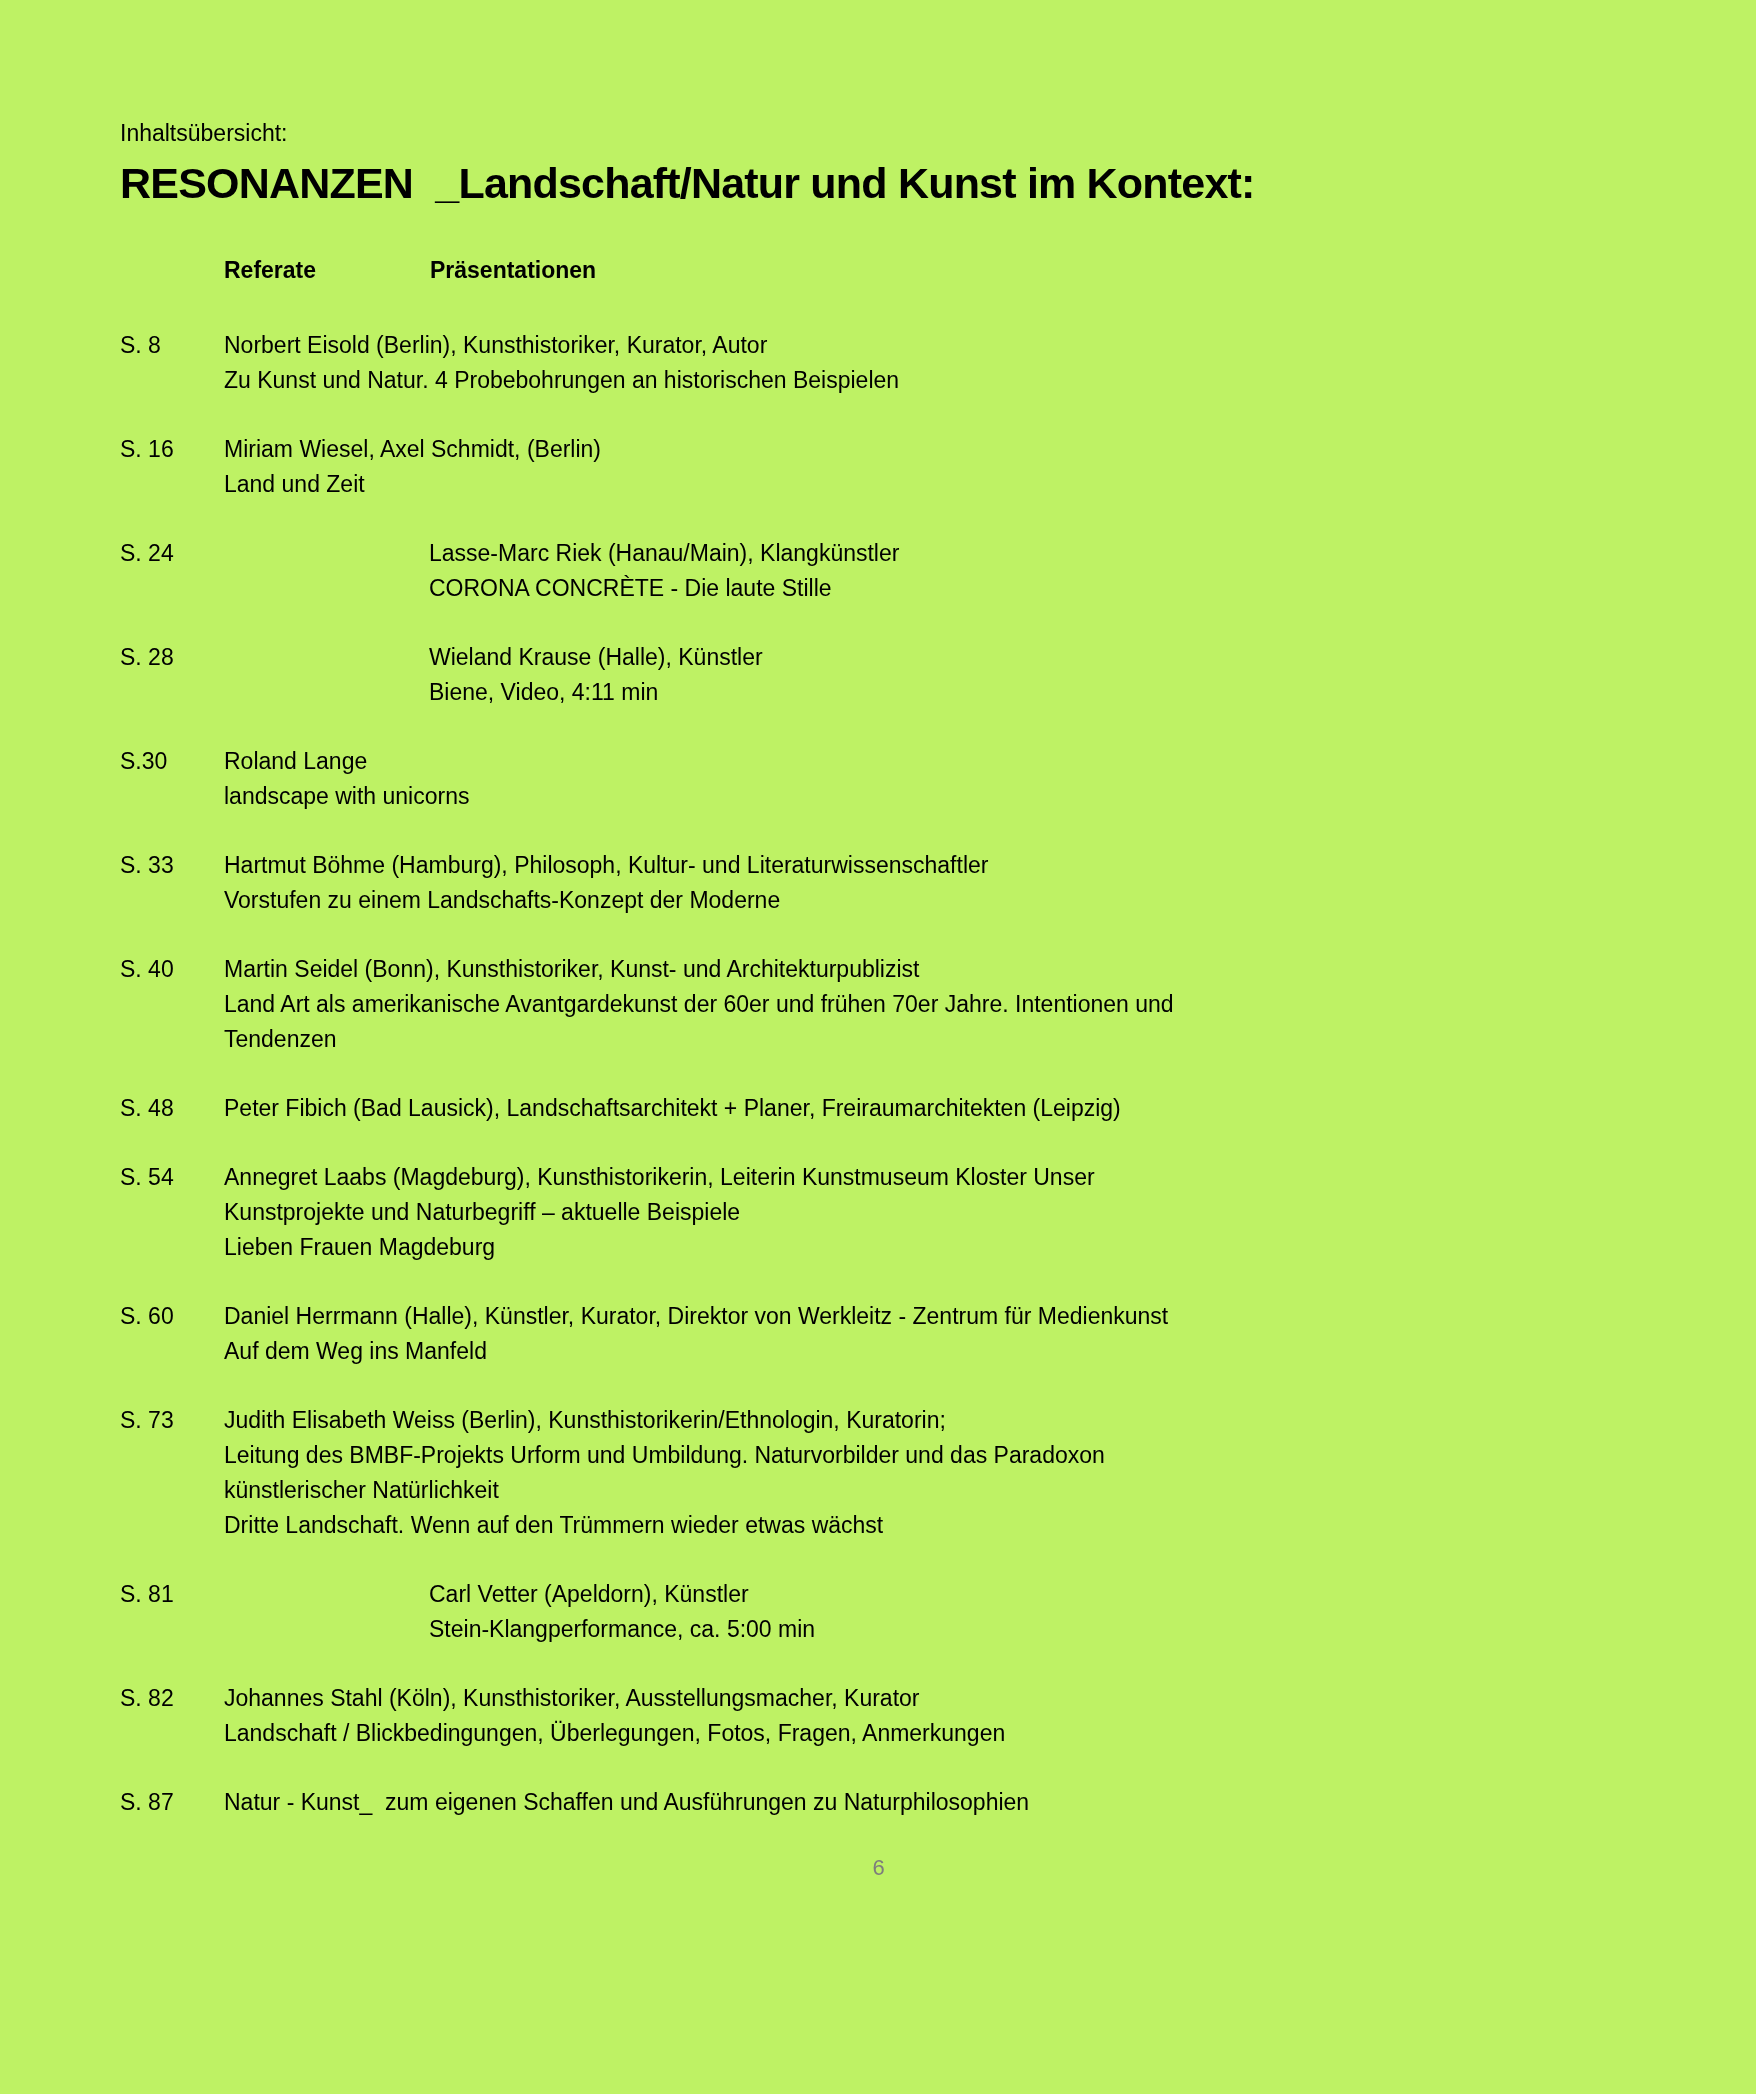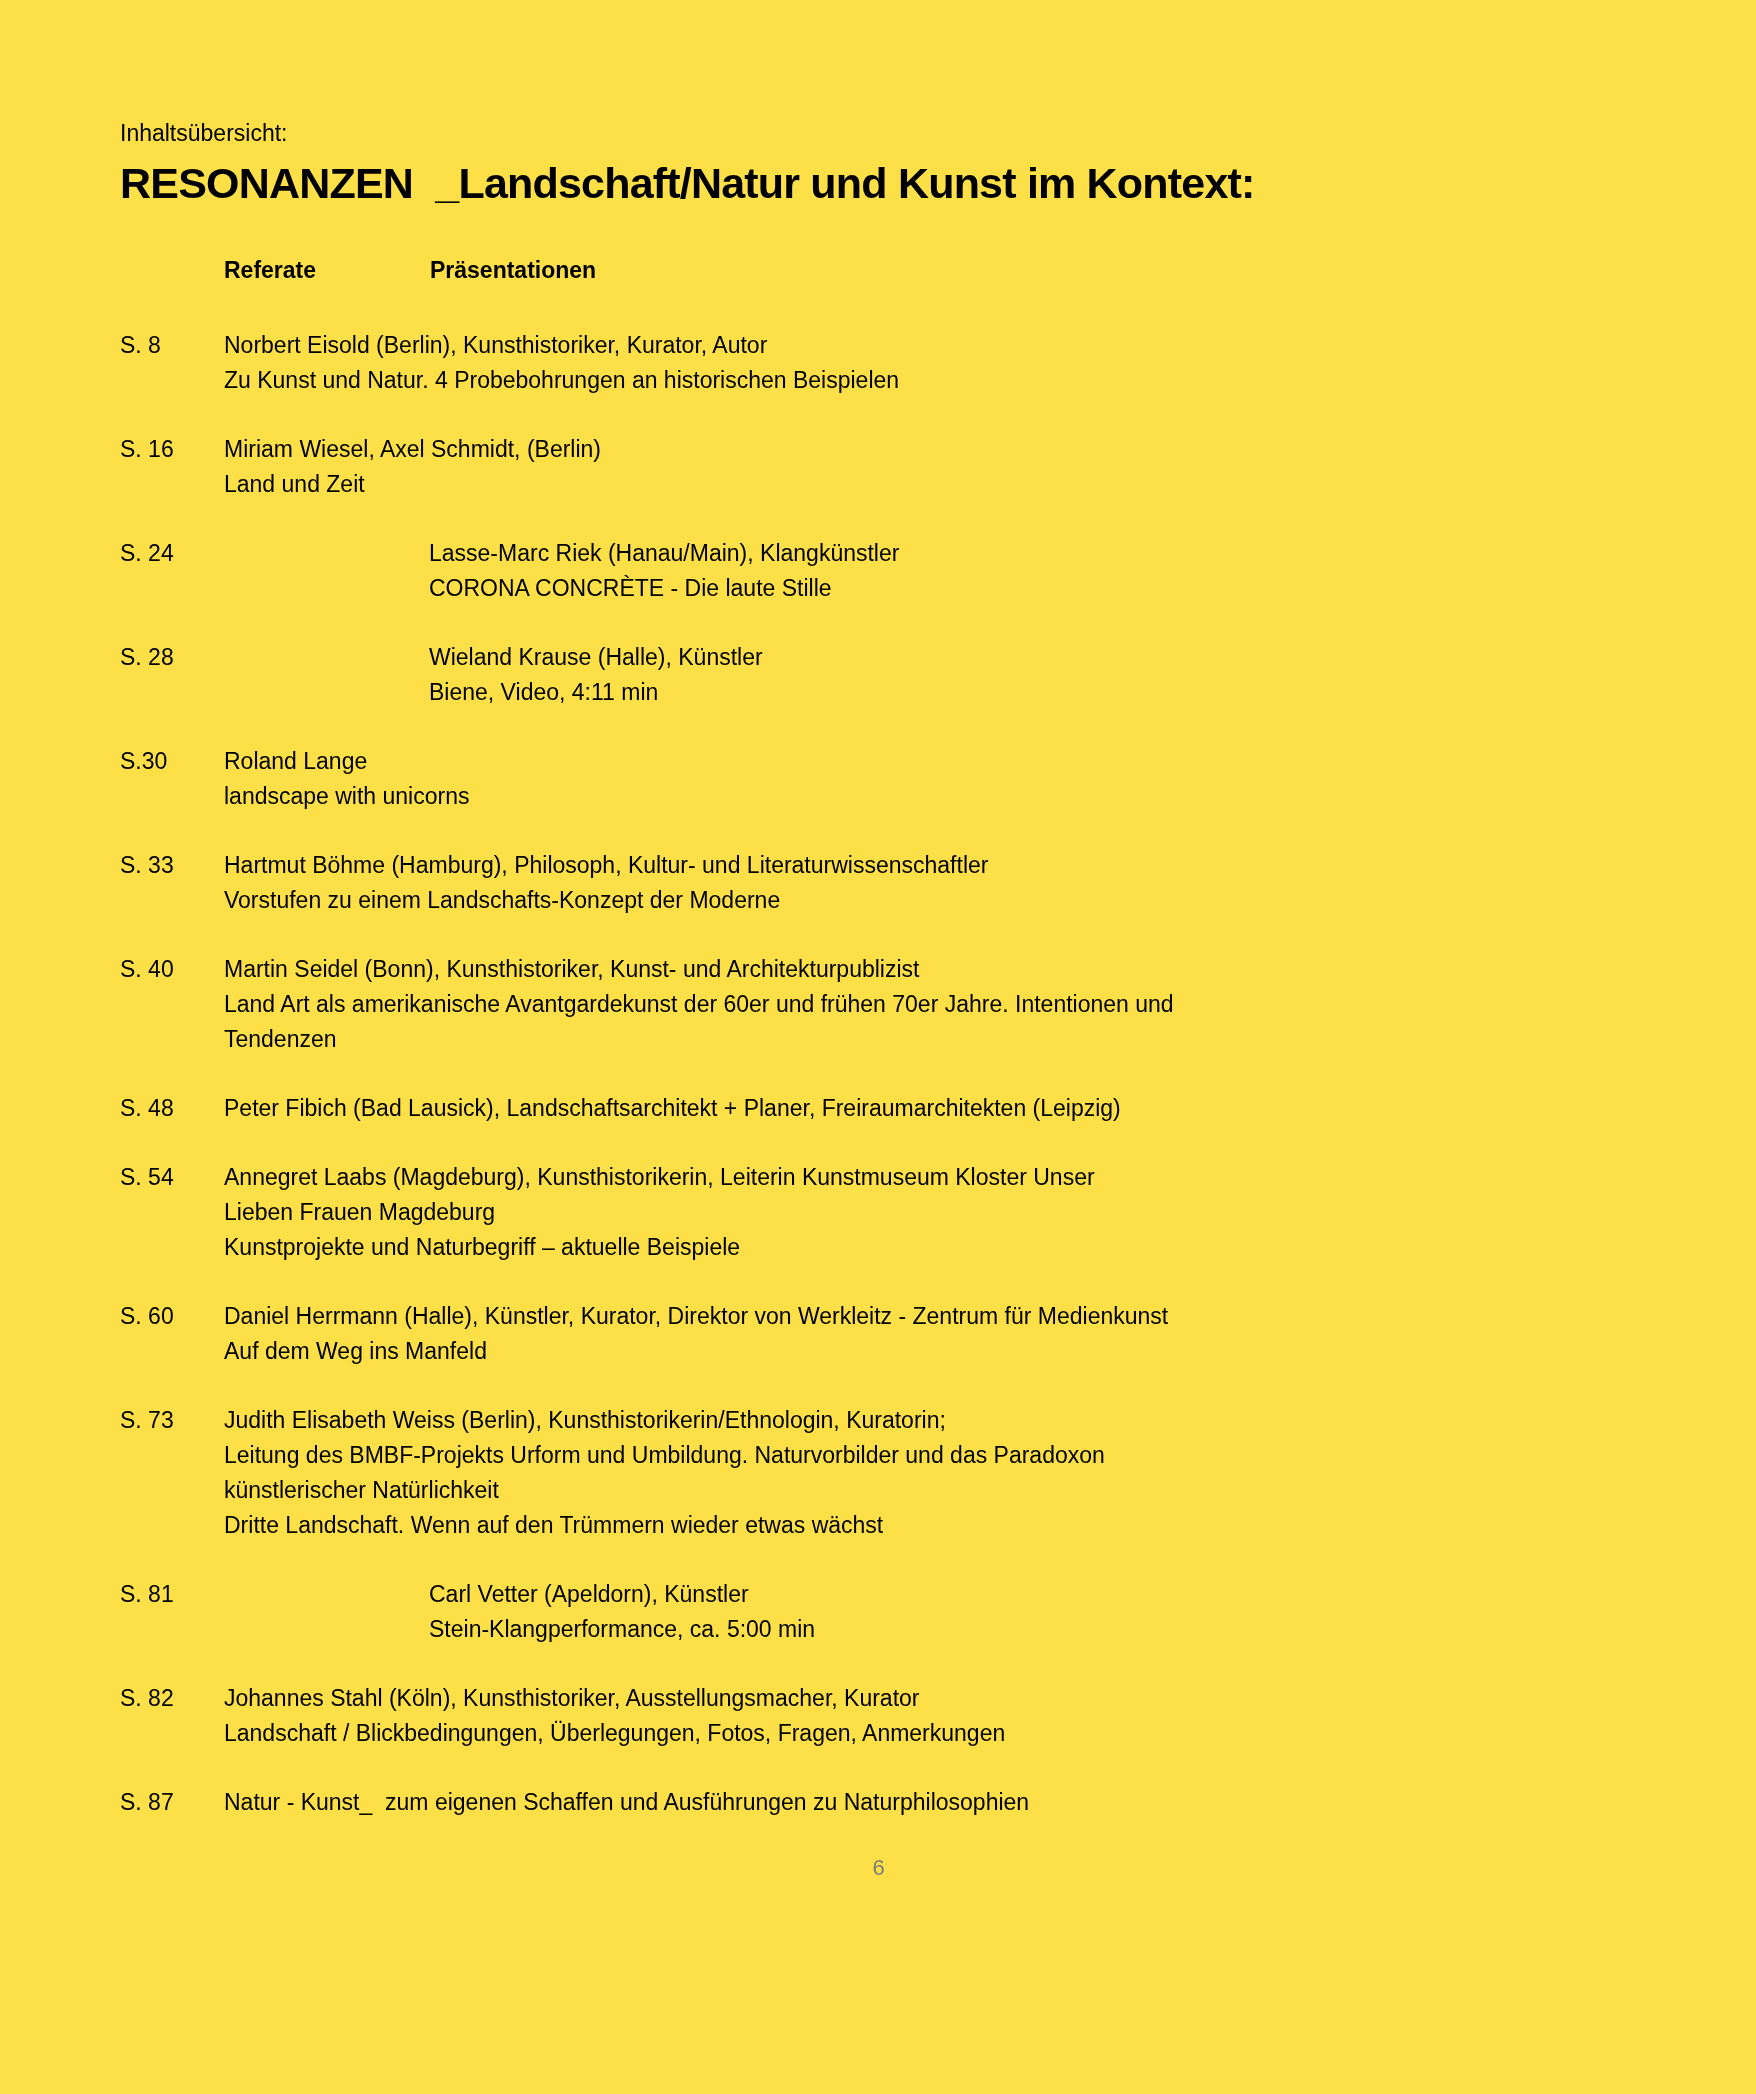--- a/index.html
+++ b/index.html
@@ -13,21 +13,21 @@
     overflow: hidden;
     color: #000000;
     font-family: "Liberation Sans", "DejaVu Sans", sans-serif;
   }
   .page {
     position: relative;
     width: 1757px;
     height: 2095px;
     box-sizing: border-box;
     padding: 119px 0 0 120px;
-    background: #fde047;
+    background: #bef264;
   }
   .overview-label {
     font-size: 23px;
     line-height: 28px;
     white-space: pre;
   }
   .doc-title {
     margin: 12px 0 0 0;
     font-size: 43px;
     line-height: 49px;
@@ -130,22 +130,22 @@
         <div class="line"><b>Land Art als amerikanische Avantgardekunst der 60er und frühen 70er Jahre. Intentionen und</b></div>
         <div class="line"><b>Tendenzen</b></div>
       </div>
       <div class="entry">
         <span class="page-ref">S. 48</span>
         <div class="line"><span>Peter Fibich (Bad Lausick), Landschaftsarchitekt + Planer, Freiraumarchitekten (Leipzig)</span></div>
       </div>
       <div class="entry">
         <span class="page-ref">S. 54</span>
         <div class="line"><span>Annegret Laabs (Magdeburg), Kunsthistorikerin, Leiterin Kunstmuseum Kloster Unser</span></div>
+        <div class="line"><b>Kunstprojekte und Naturbegriff – aktuelle Beispiele</b></div>
         <div class="line"><span>Lieben Frauen Magdeburg</span></div>
-        <div class="line"><b>Kunstprojekte und Naturbegriff – aktuelle Beispiele</b></div>
       </div>
       <div class="entry">
         <span class="page-ref">S. 60</span>
         <div class="line"><span>Daniel Herrmann (Halle), Künstler, Kurator, Direktor von Werkleitz - Zentrum für Medienkunst</span></div>
         <div class="line"><b>Auf dem Weg ins Manfeld</b></div>
       </div>
       <div class="entry">
         <span class="page-ref">S. 73</span>
         <div class="line"><span>Judith Elisabeth Weiss (Berlin), Kunsthistorikerin/Ethnologin, Kuratorin;</span></div>
         <div class="line"><span>Leitung des BMBF-Projekts Urform und Umbildung. Naturvorbilder und das Paradoxon</span></div>

